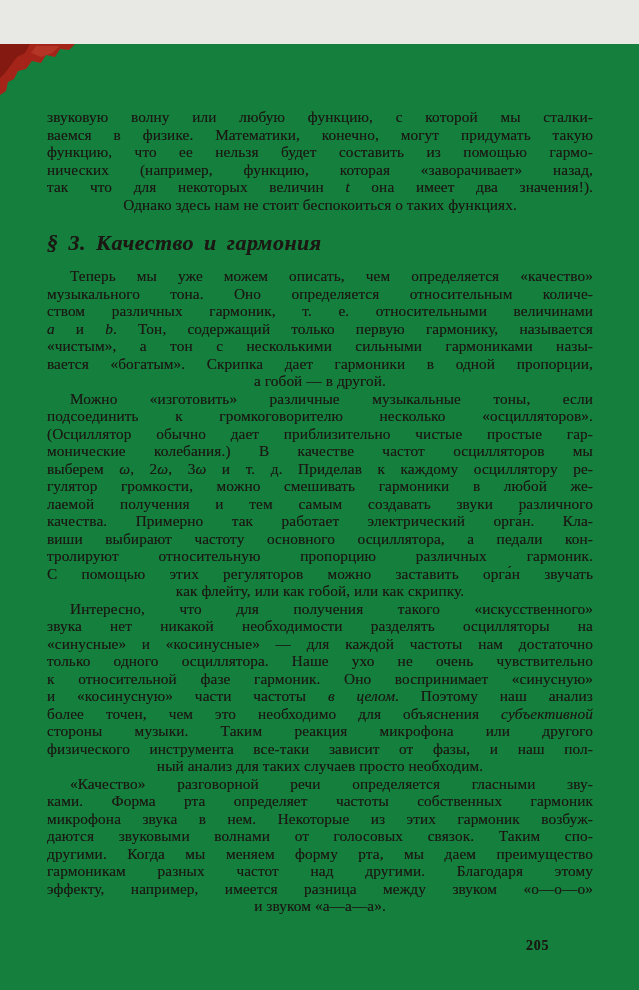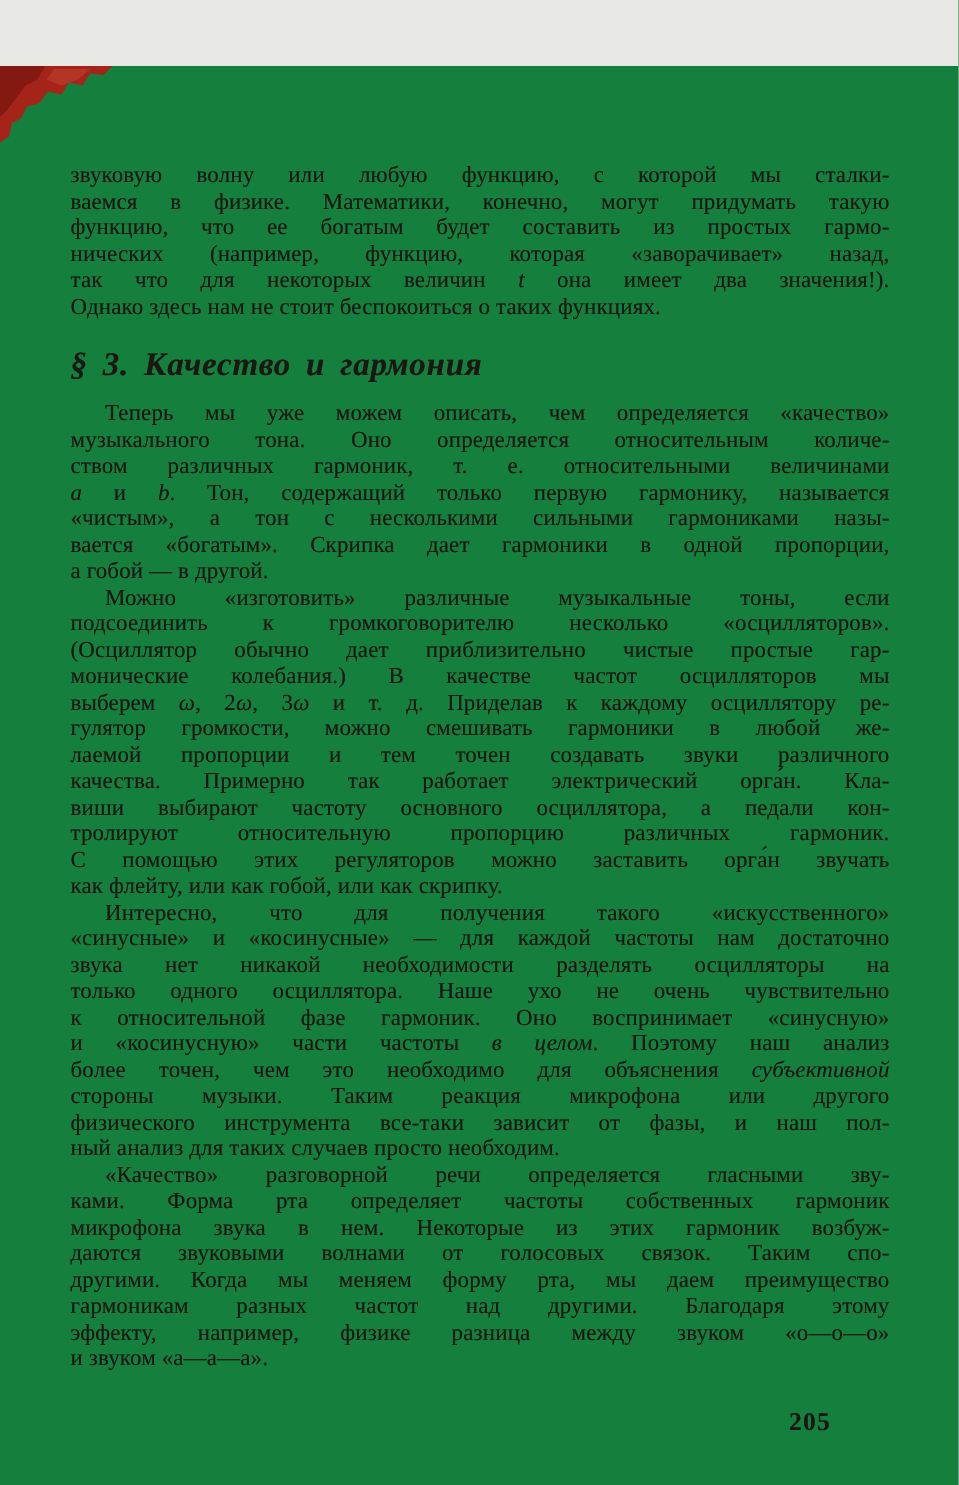--- a/index.html
+++ b/index.html
@@ -16,51 +16,51 @@
   .text-block{
     position:absolute;left:47px;top:64px;width:546px;
     font-size:15.3px;line-height:17.5px;
     color:#1b1814;
     letter-spacing:0.1px;
     text-shadow:0 0 .4px rgba(27,24,20,.6);
   }
   .para{margin:0;}
   .line{min-height:17.5px;}
   .line.just{text-align:justify;text-align-last:justify;}
-  .line.last{text-align:left;}
+  .line.last{text-align:center;}
   .line.indent{text-indent:23px;}
   .heading{
     font-weight:bold;font-style:italic;
     font-size:22px;line-height:18px;
     margin:21px 0 15px 0;
     word-spacing:4px;letter-spacing:0.5px;
   }
   .page-number{
     position:absolute;left:526px;top:894px;
-    font-size:17px;font-weight:bold;
+    font-size:14px;font-weight:bold;
     color:#1b1814;letter-spacing:0.8px;
     text-shadow:0 0 .4px rgba(27,24,20,.6);
   }
 </style>
 </head>
 <body>
 
 <div class="page">
 
   <svg class="corner-mark" width="80" height="58" viewBox="0 0 80 58" aria-hidden="true">
     <path d="M0 0 L75 0 L69 6 L60 5 L55 13 L46 11 L41 19 L32 17 L26 25 L18 27 L14 35 L8 38 L6 47 L0 51 Z" fill="#a5241a"></path>
     <path opacity="0.6" d="M0 0 L30 0 L25 9 L17 13 L11 21 L5 29 L0 34 Z" fill="#6d120c"></path>
     <path opacity="0.5" d="M36 2 L60 2 L52 9 L41 13 L31 9 Z" fill="#c4462f"></path>
   </svg>
 
   <div class="text-block">
       <div class="para">
         <div class="line just">звуковую волну или любую функцию, с которой мы сталки-</div>
         <div class="line just">ваемся в физике. Математики, конечно, могут придумать такую</div>
-        <div class="line just">функцию, что ее богатым будет составить из простых гармо-</div>
+        <div class="line just">функцию, что ее нельзя будет составить из помощью гармо-</div>
         <div class="line just">нических (например, функцию, которая «заворачивает» назад,</div>
         <div class="line just">так что для некоторых величин <i>t</i> она имеет два значения!).</div>
         <div class="line last">Однако здесь нам не стоит беспокоиться о таких функциях.</div>
       </div>
       <div class="heading">§ 3. Качество и гармония</div>
       <div class="para">
         <div class="line just indent">Теперь мы уже можем описать, чем определяется «качество»</div>
         <div class="line just">музыкального тона. Оно определяется относительным количе-</div>
         <div class="line just">ством различных гармоник, т. е. относительными величинами</div>
         <div class="line just"><i>a</i> и <i>b</i>. Тон, содержащий только первую гармонику, называется</div>
@@ -68,46 +68,46 @@
         <div class="line just">вается «богатым». Скрипка дает гармоники в одной пропорции,</div>
         <div class="line last">а гобой — в другой.</div>
       </div>
       <div class="para">
         <div class="line just indent">Можно «изготовить» различные музыкальные тоны, если</div>
         <div class="line just">подсоединить к громкоговорителю несколько «осцилляторов».</div>
         <div class="line just">(Осциллятор обычно дает приблизительно чистые простые гар-</div>
         <div class="line just">монические колебания.) В качестве частот осцилляторов мы</div>
         <div class="line just">выберем <i>ω</i>, 2<i>ω</i>, 3<i>ω</i> и т. д. Приделав к каждому осциллятору ре-</div>
         <div class="line just">гулятор громкости, можно смешивать гармоники в любой же-</div>
-        <div class="line just">лаемой пропорции и тем точен создавать звуки различного</div>
+        <div class="line just">лаемой получения и тем самым создавать звуки различного</div>
         <div class="line just">качества. Примерно так работает электрический орга́н. Кла-</div>
         <div class="line just">виши выбирают частоту основного осциллятора, а педали кон-</div>
         <div class="line just">тролируют относительную пропорцию различных гармоник.</div>
         <div class="line just">С помощью этих регуляторов можно заставить орга́н звучать</div>
         <div class="line last">как флейту, или как гобой, или как скрипку.</div>
       </div>
       <div class="para">
         <div class="line just indent">Интересно, что для получения такого «искусственного»</div>
+        <div class="line just">звука нет никакой необходимости разделять осцилляторы на</div>
         <div class="line just">«синусные» и «косинусные» — для каждой частоты нам достаточно</div>
-        <div class="line just">звука нет никакой необходимости разделять осцилляторы на</div>
         <div class="line just">только одного осциллятора. Наше ухо не очень чувствительно</div>
         <div class="line just">к относительной фазе гармоник. Оно воспринимает «синусную»</div>
         <div class="line just">и «косинусную» части частоты <i>в целом</i>. Поэтому наш анализ</div>
         <div class="line just">более точен, чем это необходимо для объяснения <i>субъективной</i></div>
         <div class="line just">стороны музыки. Таким реакция микрофона или другого</div>
         <div class="line just">физического инструмента все-таки зависит от фазы, и наш пол-</div>
         <div class="line last">ный анализ для таких случаев просто необходим.</div>
       </div>
       <div class="para">
         <div class="line just indent">«Качество» разговорной речи определяется гласными зву-</div>
         <div class="line just">ками. Форма рта определяет частоты собственных гармоник</div>
         <div class="line just">микрофона звука в нем. Некоторые из этих гармоник возбуж-</div>
         <div class="line just">даются звуковыми волнами от голосовых связок. Таким спо-</div>
         <div class="line just">другими. Когда мы меняем форму рта, мы даем преимущество</div>
         <div class="line just">гармоникам разных частот над другими. Благодаря этому</div>
-        <div class="line just">эффекту, например, физике разница между звуком «о—о—о»</div>
+        <div class="line just">эффекту, например, имеется разница между звуком «о—о—о»</div>
         <div class="line last">и звуком «а—а—а».</div>
       </div>
     </div>
 
   <div class="page-number">205</div>
 
 </div>
 
 </body></html>

